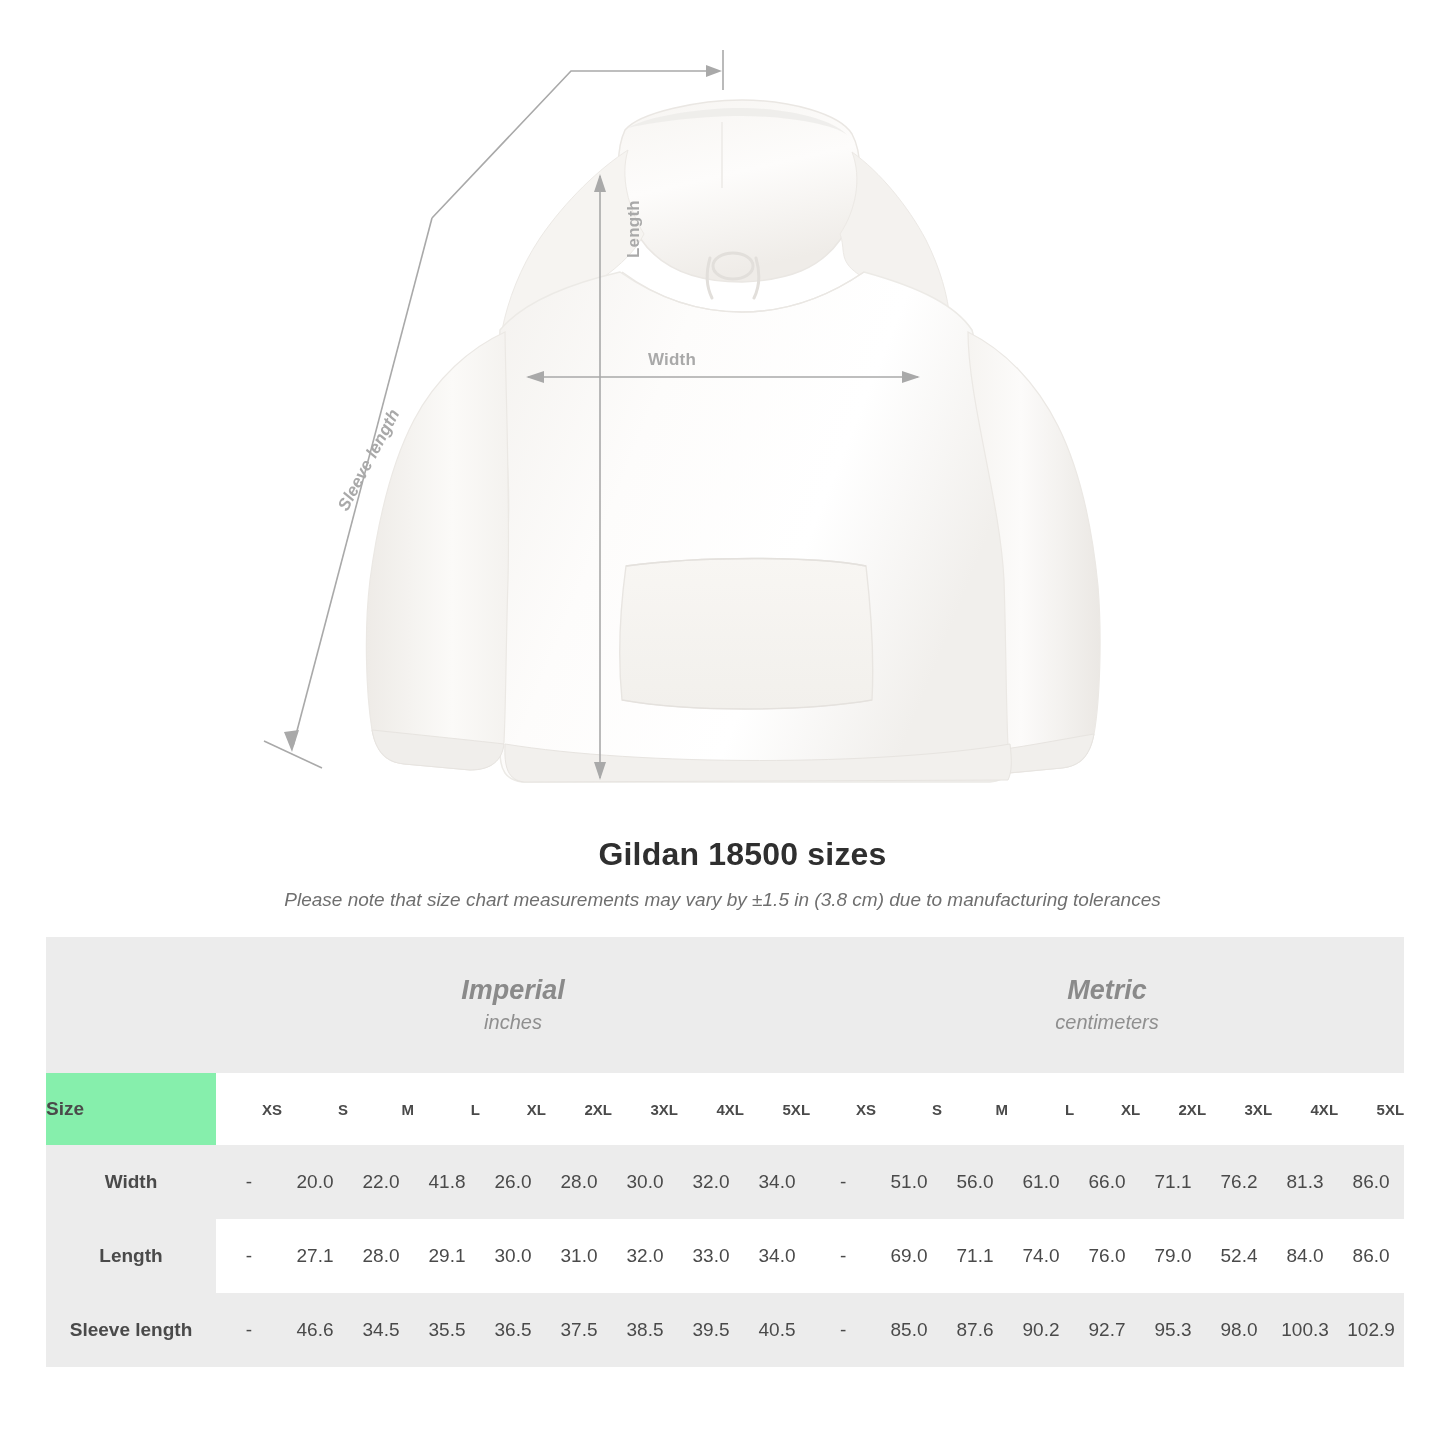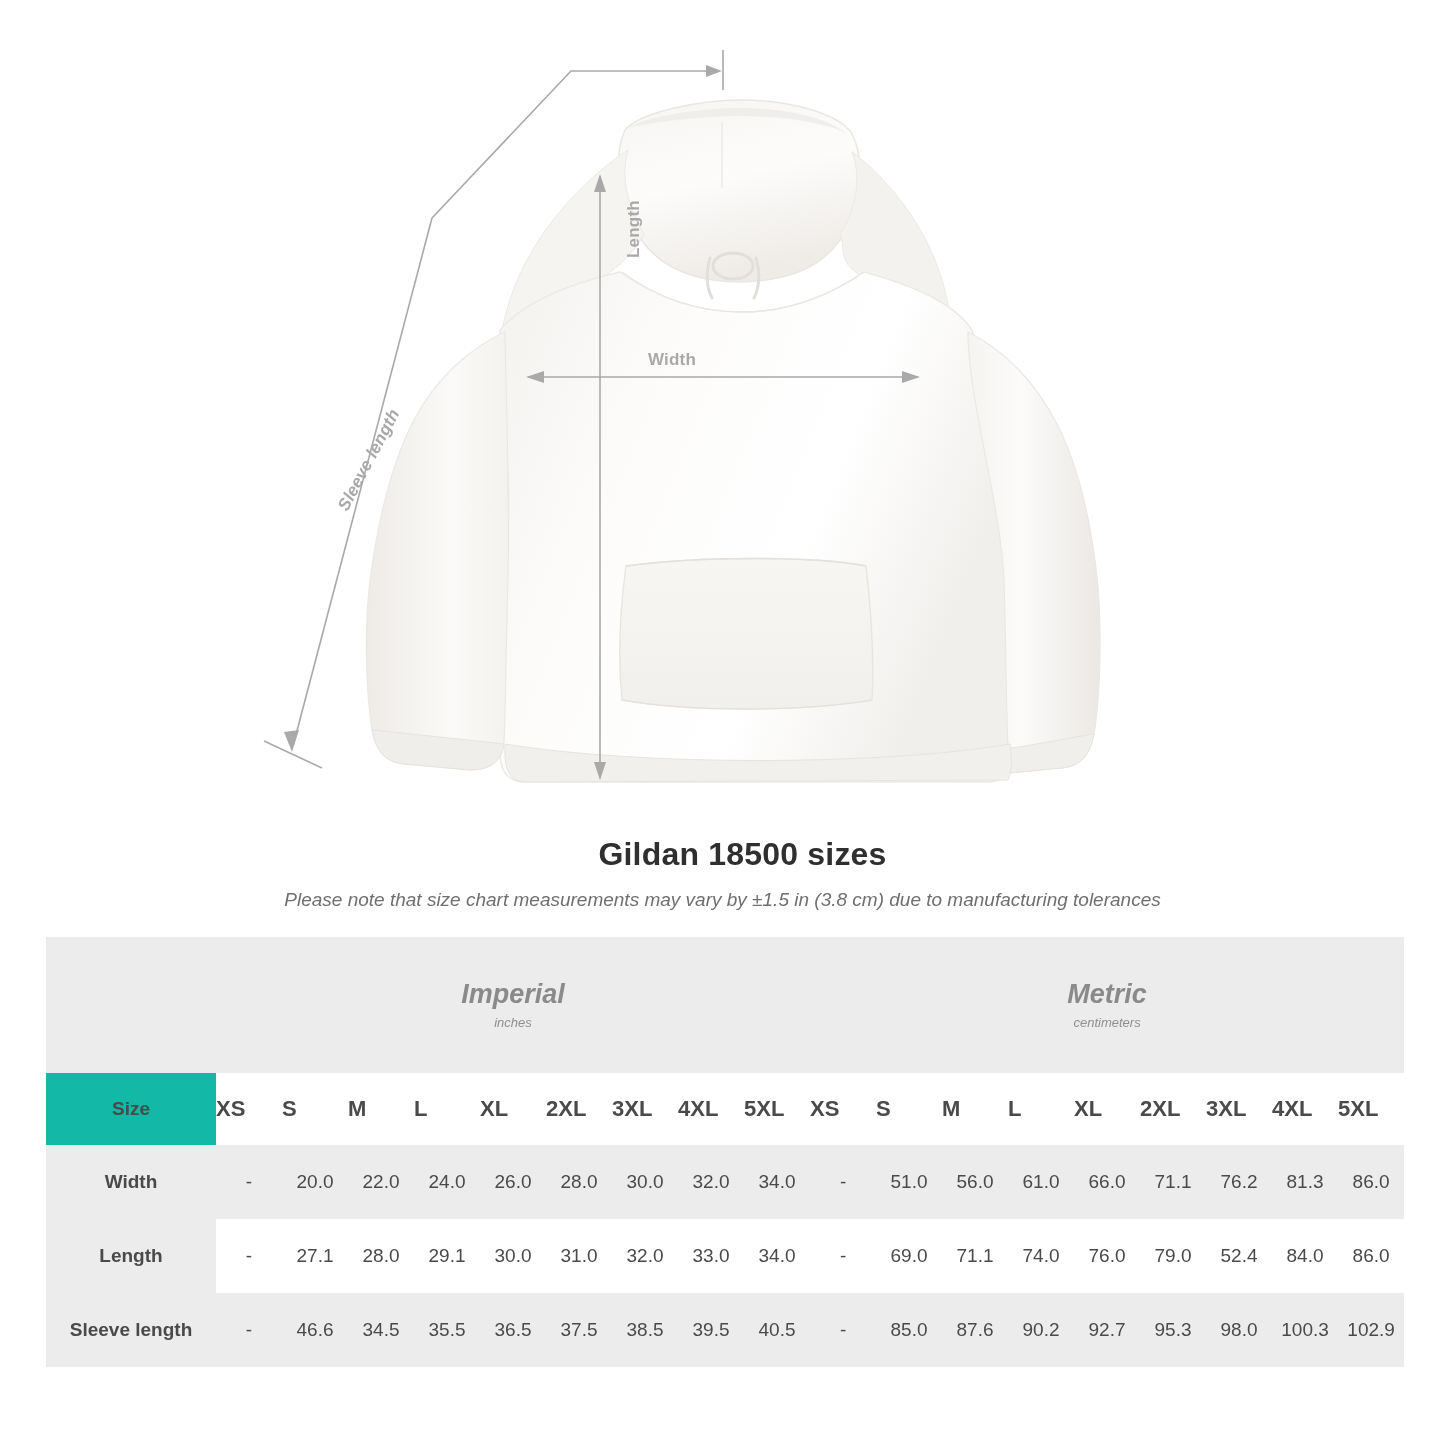--- a/index.html
+++ b/index.html
@@ -91,38 +91,38 @@
     vertical-align: middle;
     color: #8a8a8a;
   }
   .unit-head .unit-name {
     font-size: 27px;
     font-weight: bold;
     font-style: italic;
     line-height: 1.1;
   }
   .unit-head .unit-sub {
-    font-size: 13px;
+    font-size: 20px;
     font-style: italic;
     margin-top: 6px;
     color: #8f8f8f;
   }
   .row-head {
-    background: #14b8a6;
-    text-align: center;
+    background: #86efac;
+    text-align: left;
     font-weight: bold;
     font-size: 19px;
     color: #4a4a4a;
     height: 72px;
   }
   .col-head {
     background: #ffffff;
-    text-align: left;
-    font-weight: bold;
-    font-size: 22px;
+    text-align: right;
+    font-weight: bold;
+    font-size: 15px;
     color: #4a4a4a;
     height: 72px;
   }
   tr.data-row td {
     height: 74px;
     text-align: center;
     font-size: 19px;
     color: #4a4a4a;
   }
   tr.data-row.alt td { background: #ececec; }
@@ -317,21 +317,21 @@
           <td class="col-head">3XL</td>
           <td class="col-head">4XL</td>
           <td class="col-head">5XL</td>
         </tr>
 
         <tr class="data-row alt">
           <td class="rowlabel">Width</td>
           <td>-</td>
           <td>20.0</td>
           <td>22.0</td>
-          <td>24.0</td>
+          <td>41.8</td>
           <td>26.0</td>
           <td>28.0</td>
           <td>30.0</td>
           <td>32.0</td>
           <td>34.0</td>
           <td>-</td>
           <td>51.0</td>
           <td>56.0</td>
           <td>61.0</td>
           <td>66.0</td>

